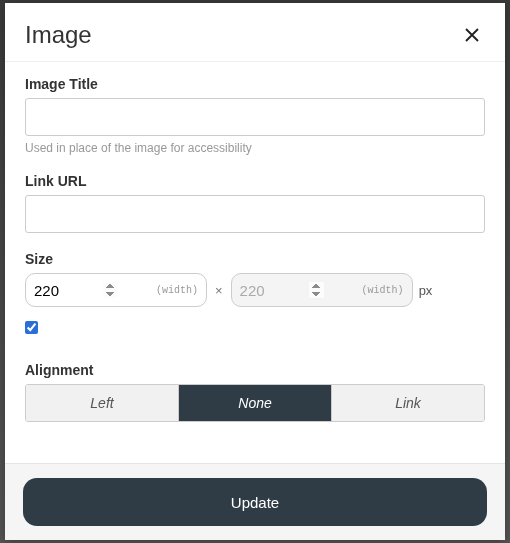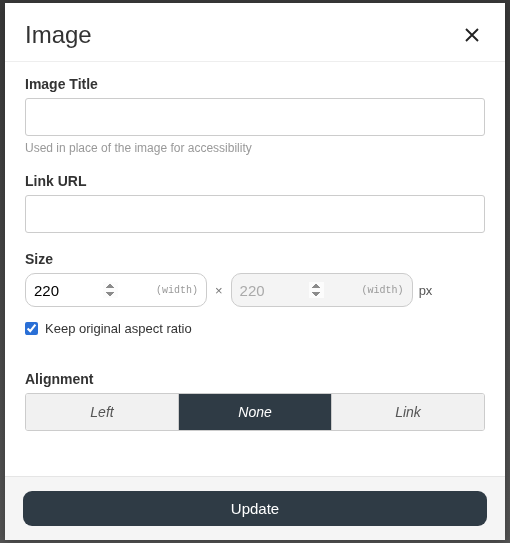--- a/index.html
+++ b/index.html
@@ -154,25 +154,25 @@
     background: #2f3b45;
     color: #fff;
   }
   .modal-footer {
     background: #f5f5f5;
     border-top: 1px solid #e5e5e5;
     padding: 14px 18px;
   }
   .update-btn {
     width: 100%;
-    height: 35px;
+    height: 48px;
     background: #2f3b45;
     color: #fff;
     border: none;
-    border-radius: 9px;
+    border-radius: 14px;
     font-size: 15px;
     cursor: pointer;
   }
 </style>
 </head>
 <body>
 
 <div class="backdrop"></div>
 
 <div class="modal">
@@ -208,25 +208,24 @@
         </div>
         <span class="times">×</span>
         <div class="size-box disabled">
           <input type="number" class="num-input" disabled="" value="220" style="">
           <span class="dim-label">(width)</span>
         </div>
         <span class="px-label">px</span>
       </div>
       <div class="check-row">
         <input type="checkbox" checked="" style="">
-        <span class="check-label">Keep original aspect ratio</span>
       </div>
     </div>
 
-    <div class="field" style="margin-top:35px;margin-bottom:4px;">
+    <div class="field" style="margin-top:28px;margin-bottom:4px;">
       <label class="field-label">Alignment</label>
       <div class="seg-group">
         <button class="seg-btn">Left</button>
         <button class="seg-btn active">None</button>
         <button class="seg-btn">Link</button>
       </div>
     </div>
 
   </div>
 

